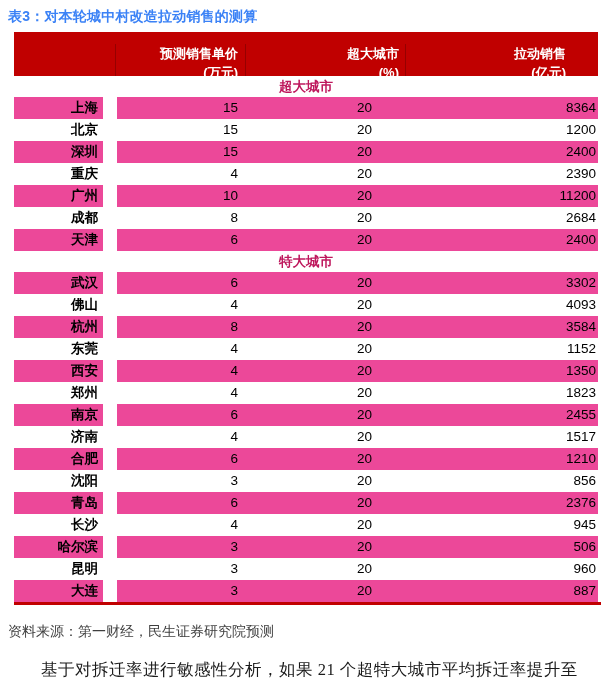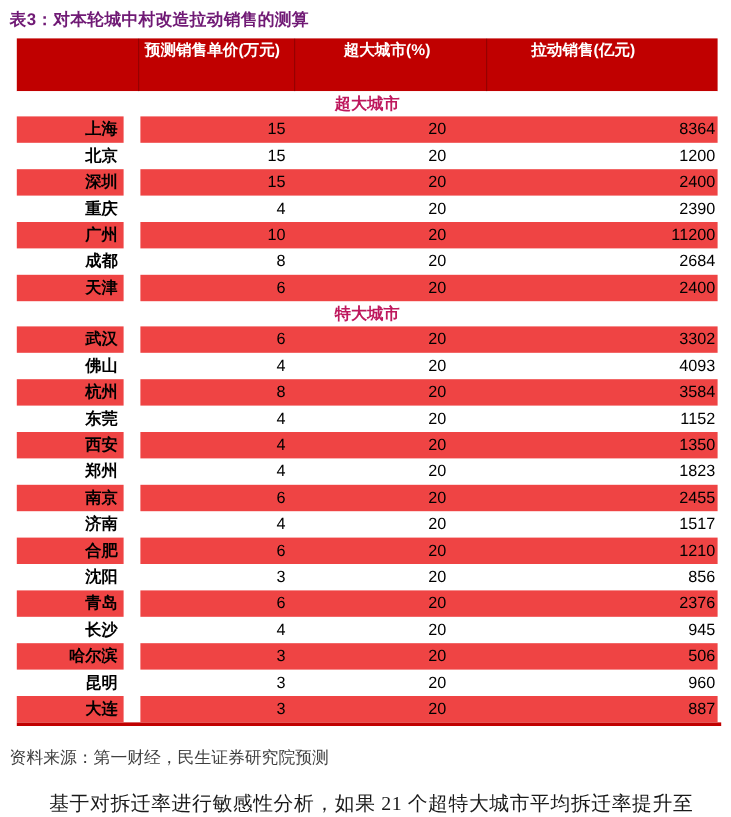--- a/index.html
+++ b/index.html
@@ -7,42 +7,43 @@
     background: #ffffff;
     width: 609px; height: 681px;
     overflow: hidden;
     font-family: "Liberation Sans", sans-serif;
     -webkit-font-smoothing: antialiased;
   }
   .page { width: 609px; height: 681px; position: relative; }
 
   .title {
     margin: 8px 0 6px 8px;
-    color: #701a75;
+    color: #3b82f6;
     font-weight: bold;
     font-size: 14px;
     letter-spacing: 0.2px;
   }
 
   .table { margin-left: 14px; width: 584px; }
 
   
   .thead {
     display: flex;
     background: #C00000;
     color: #ffffff;
     font-weight: bold;
     font-size: 13px;
     height: 44px;
   }
   .hcell {
     box-sizing: border-box;
-    display: flex; flex-direction: row; justify-content: center;
+    display: flex; flex-direction: column; justify-content: space-between;
     text-align: right;
     line-height: 19px;
+    margin-top: 12px;
   }
   .hc1 { width: 101px; }
   .hc2 { width: 130px; padding-right: 7px; border-left: 1px solid rgba(0,0,0,0.22); }
   .hc3 { width: 160px; padding-right: 6px; border-left: 1px solid rgba(0,0,0,0.22); }
   .hc4 { width: 165px; padding-right: 4px; border-left: 1px solid rgba(0,0,0,0.22); }
 
   
   .section-row {
     height: 21px; line-height: 21px;
     text-align: center;
@@ -56,21 +57,21 @@
   .row { display: flex; height: 22px; font-size: 13.5px; color: #000000; }
   .row .c1 {
     box-sizing: border-box;
     width: 100px; text-align: right; padding-right: 5px;
     font-weight: bold; line-height: 22px;
   }
   .row .rest { margin-left: 14px; width: 481px; display: flex; }
   .rest .c2 { box-sizing: border-box; width: 128px; text-align: right; padding-right: 7px;  line-height: 22px; }
   .rest .c3 { box-sizing: border-box; width: 160px; text-align: right; padding-right: 33px; line-height: 22px; }
   .rest .c4 { box-sizing: border-box; width: 193px; text-align: right; padding-right: 2px;  line-height: 22px; }
-  .row.shaded .c1, .row.shaded .rest { background: #ef4444; }
+  .row.shaded .c1, .row.shaded .rest { background: #ec4899; }
   .row.total .c1 { font-weight: bold; }
 
   .red-rule { width: 587px; height: 3px; background: #C00000; }
 
   .source {
     margin: 18px 0 0 8px;
     font-size: 14px;
     color: #3F3F3F;
   }
 

